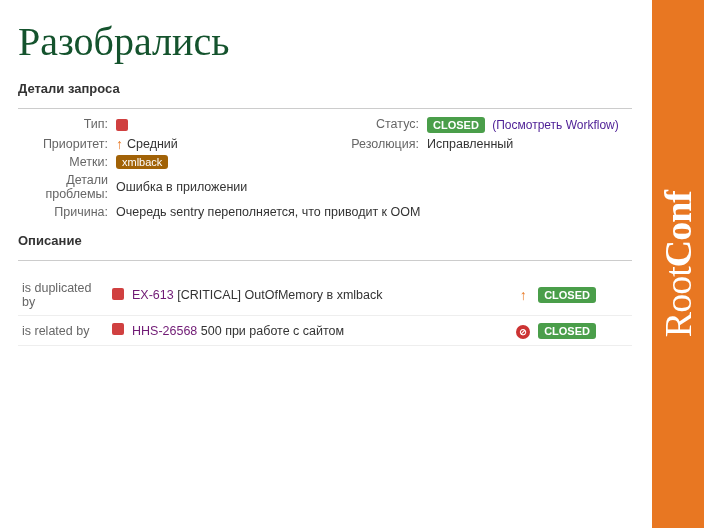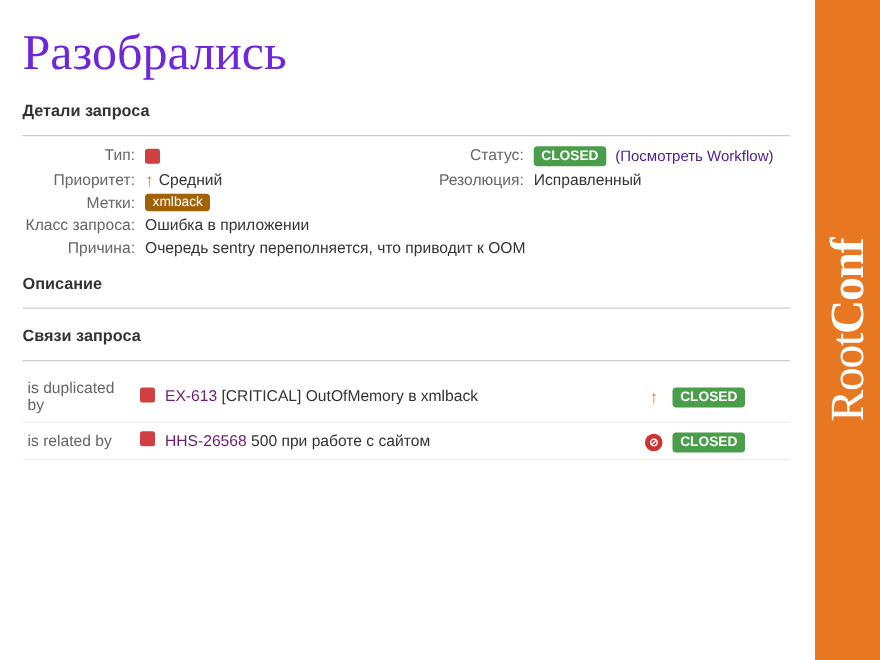--- a/index.html
+++ b/index.html
@@ -43,21 +43,21 @@
 
     .main-content {
       padding: 18px 20px 18px 18px;
       width: 652px;
     }
 
     .page-title {
       font-size: 40px;
       font-family: Georgia, serif;
       font-weight: normal;
-      color: #6d28d9;
+      color: #14532d;
       margin-bottom: 16px;
     }
 
     .section-header {
       font-size: 13px;
       font-weight: bold;
       color: #333;
       border-bottom: 1px solid #ccc;
       padding-bottom: 12px;
       margin-bottom: 8px;
@@ -254,39 +254,38 @@
         <span>Исправленный</span>
       </div>
 
       <div class="detail-label">Метки:</div>
       <div class="detail-value">
         <span class="tag-badge">xmlback</span>
       </div>
       <div></div>
       <div></div>
 
-      <div class="detail-label">Класс запроса:</div>
+      <div class="detail-label">Детали проблемы:</div>
       <div class="detail-value full-width">
         <span>Ошибка в приложении</span>
       </div>
 
       <div class="detail-label">Причина:</div>
       <div class="detail-value full-width">
         <span>Очередь sentry переполняется, что приводит к OOM</span>
       </div>
 
     </div>
   </div>
 
   <div class="description-section">
     <div class="section-header">Описание</div>
   </div>
 
   <div class="relations-section">
-    <div class="section-header">Связи запроса</div>
     <table class="relations-table">
       <tbody>
 
         <tr>
           <td class="relation-type">is duplicated by</td>
           <td class="relation-icon">
             <span class="icon-small-red"></span>
           </td>
           <td>
             <a class="relation-link">EX-613</a>

